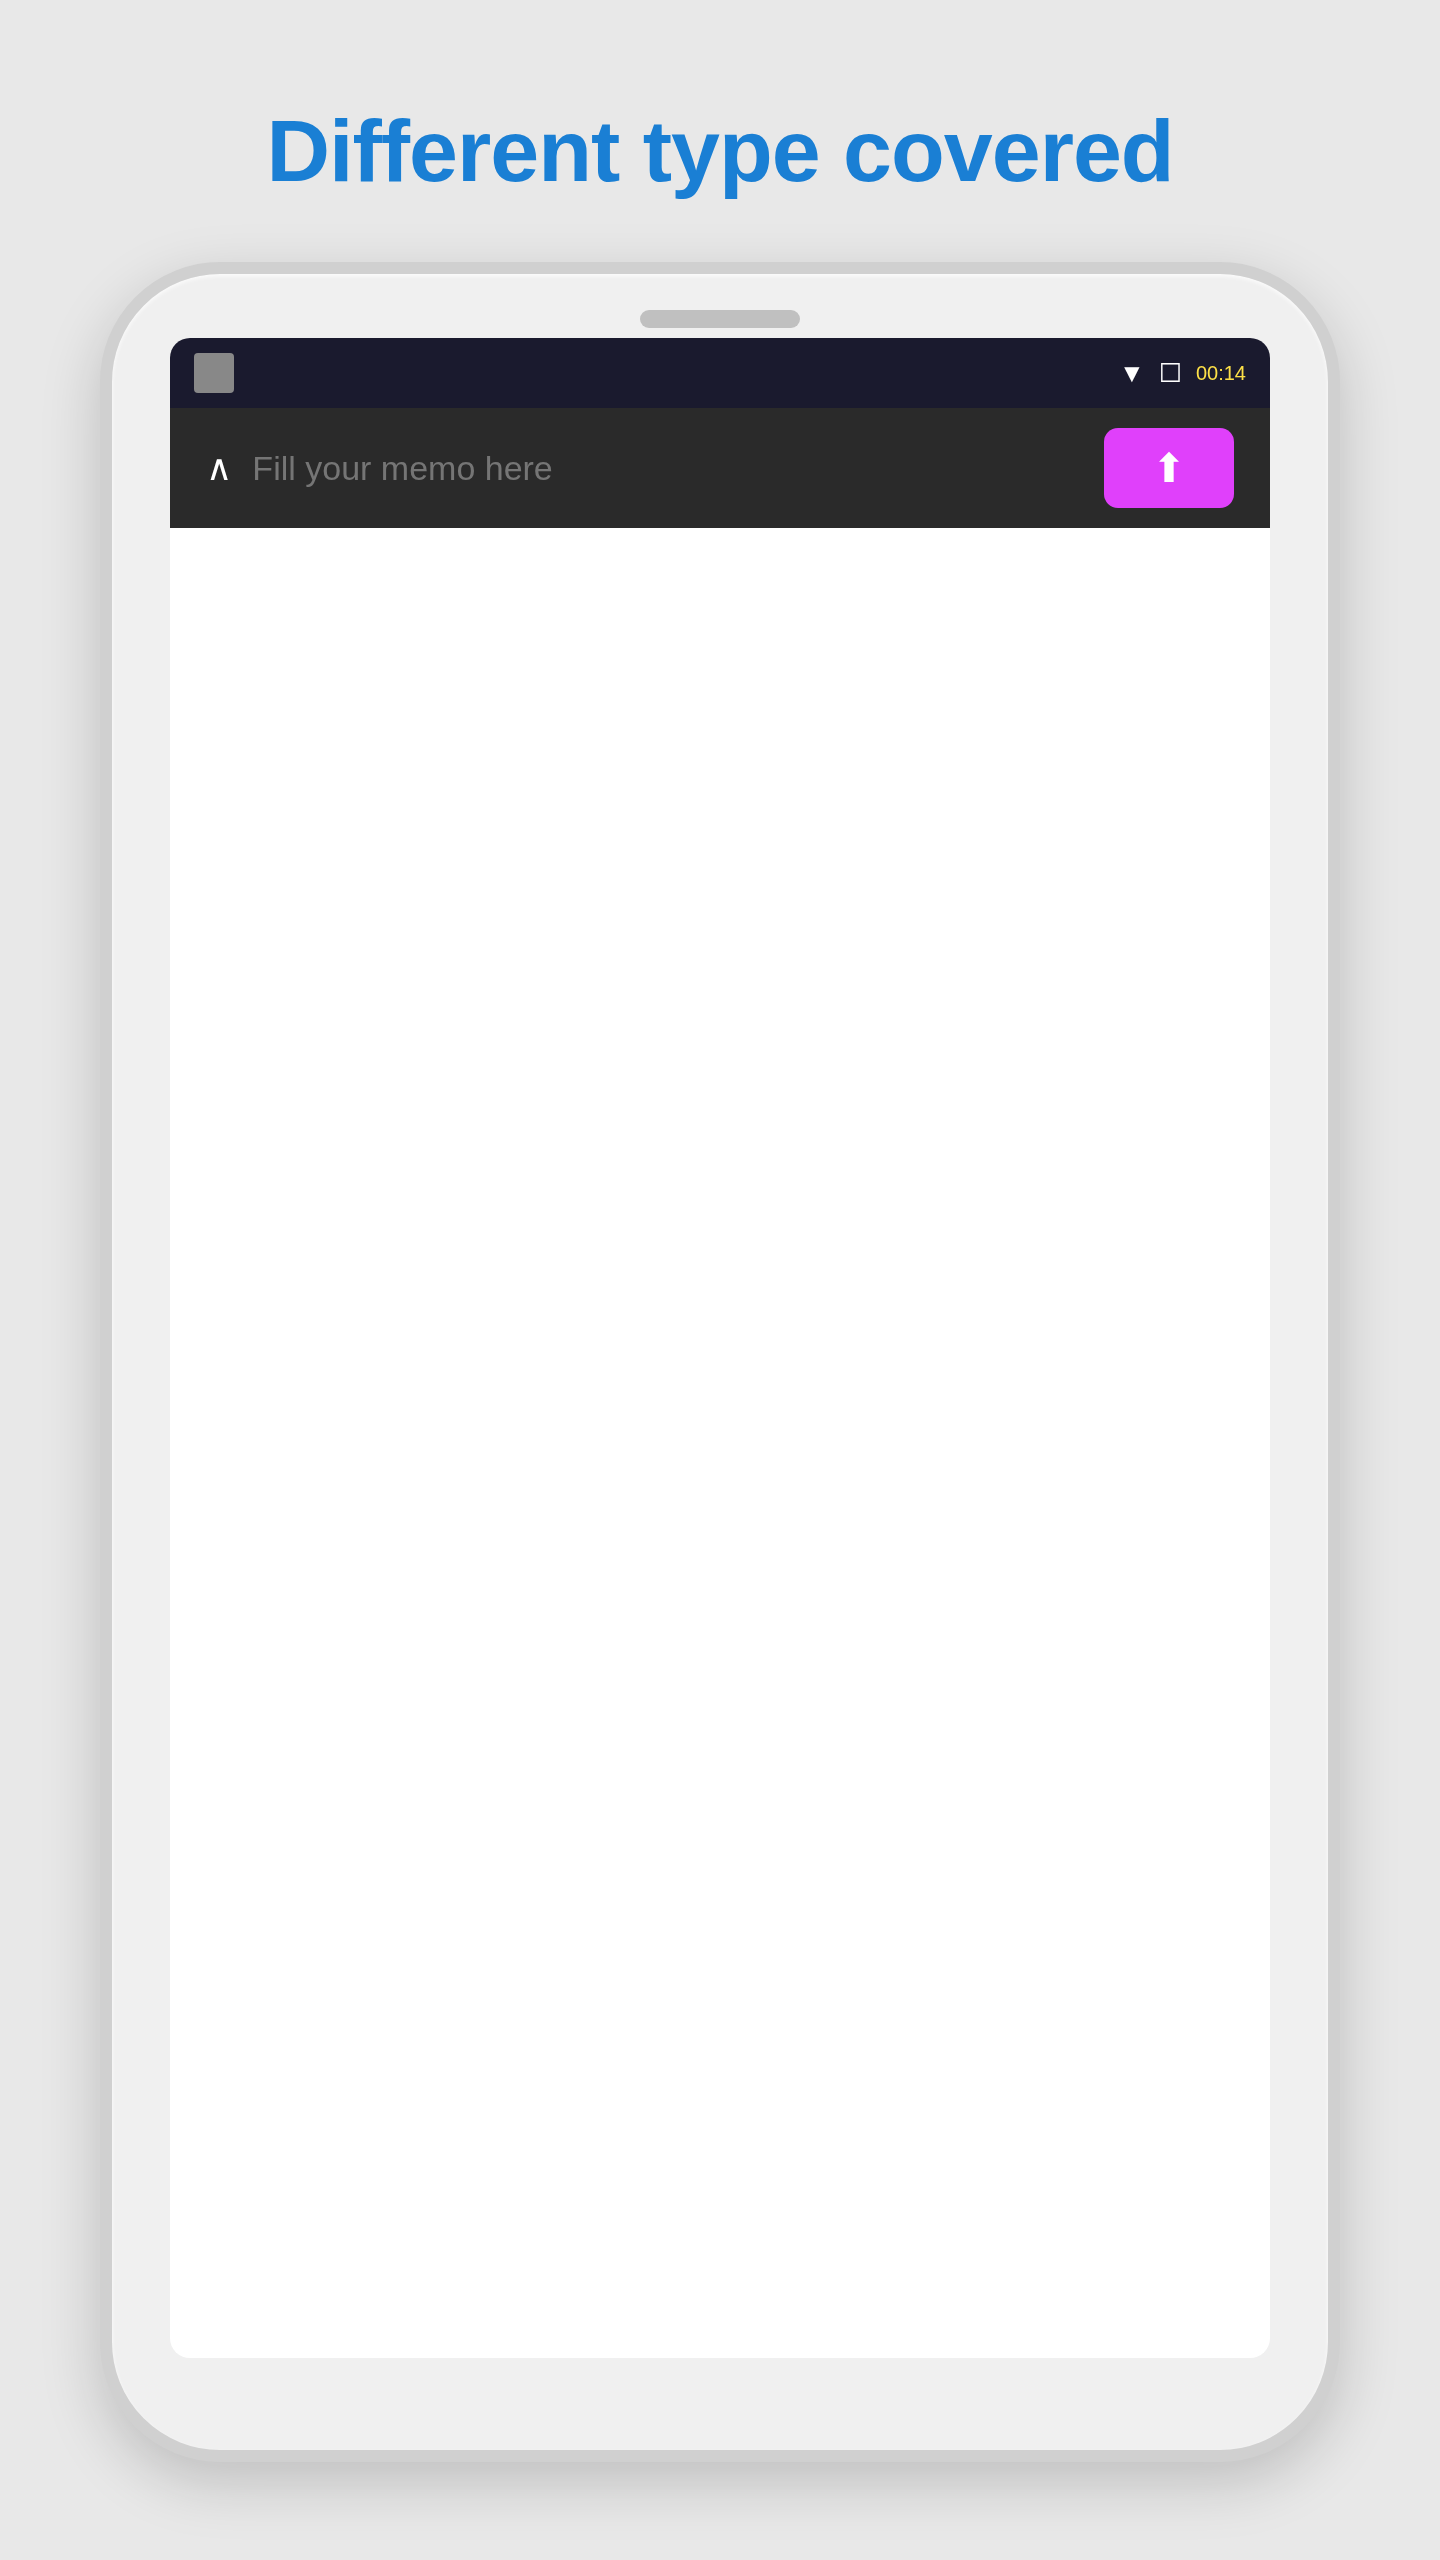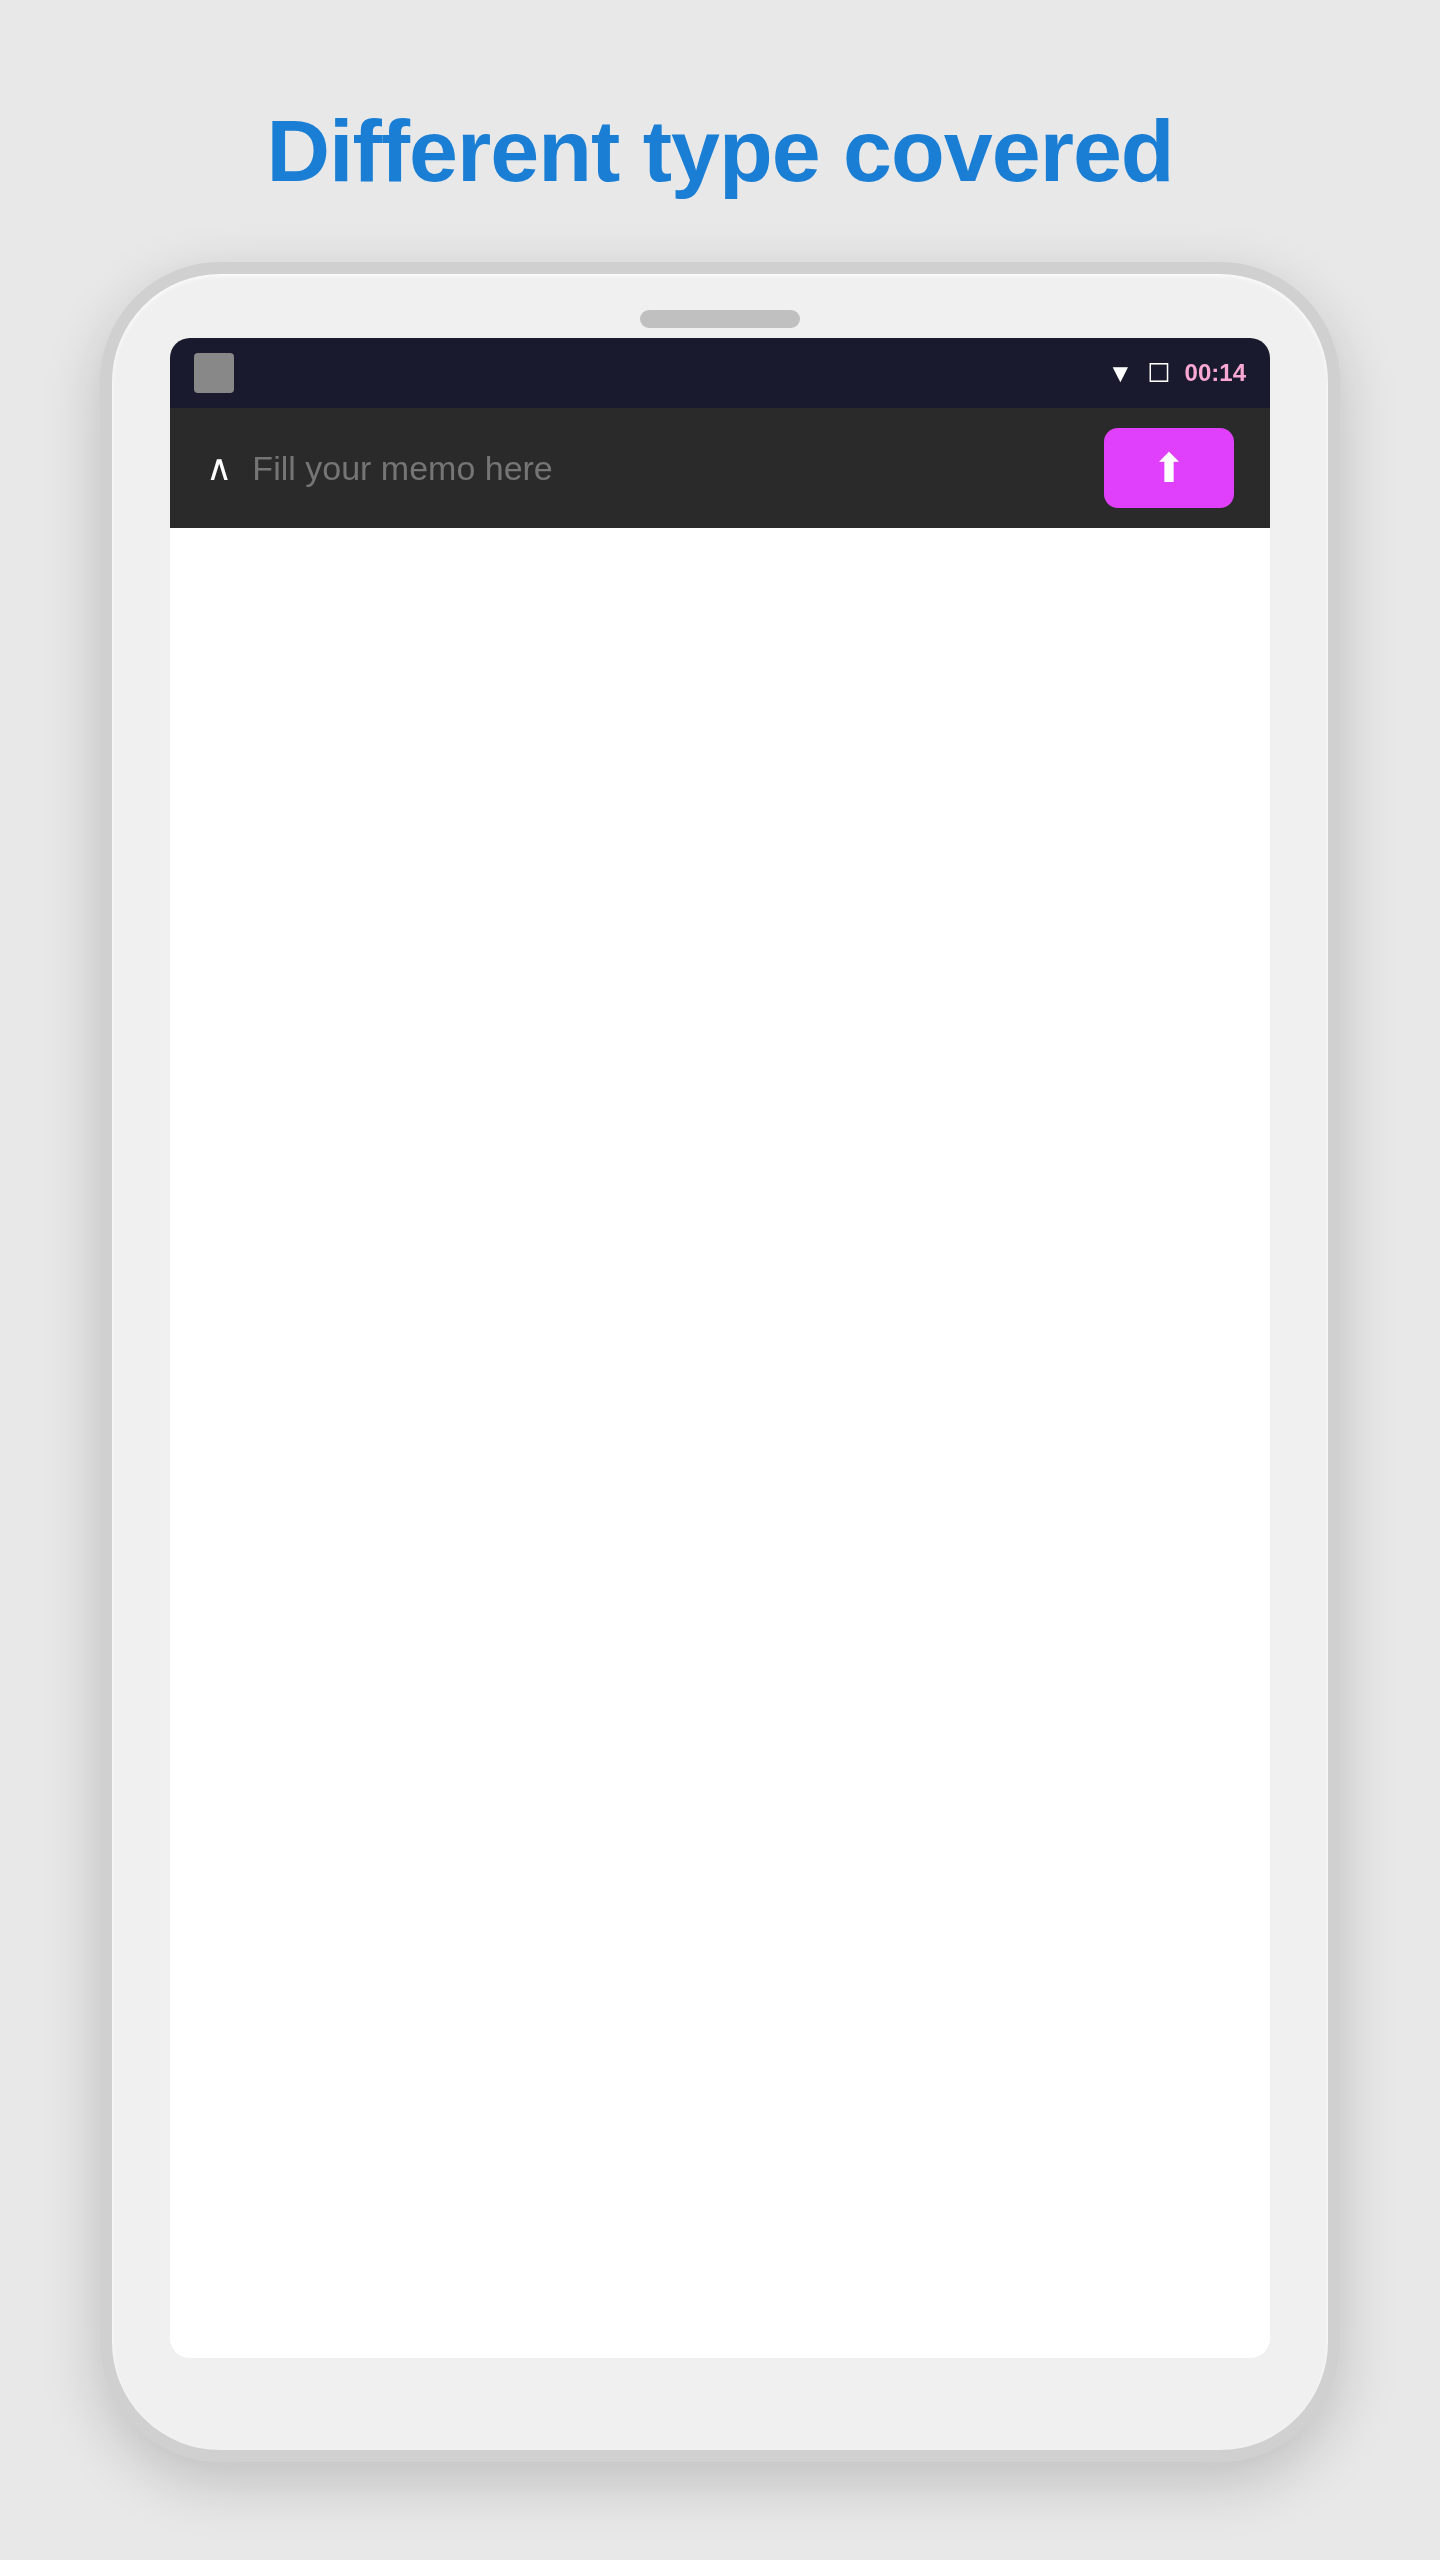--- a/index.html
+++ b/index.html
@@ -85,23 +85,23 @@
       align-items: center;
       gap: 14px;
     }
 
     .wifi-icon, .signal-icon, .battery-icon {
       color: white;
       font-size: 26px;
     }
 
     .time-text {
-      color: #f9a8d4;
-      font-size: 24px;
-      font-weight: bold;
+      color: #fde047;
+      font-size: 20px;
+      font-weight: normal;
     }
 
     
     .map-area {
       width: 100%;
       flex: 1;
       background: #f5f5f0;
       position: relative;
       overflow: hidden;
     }

